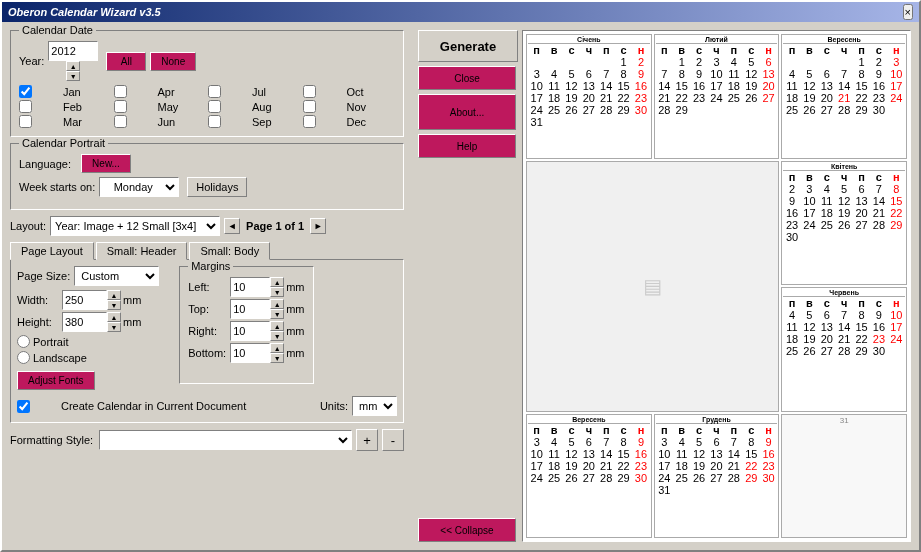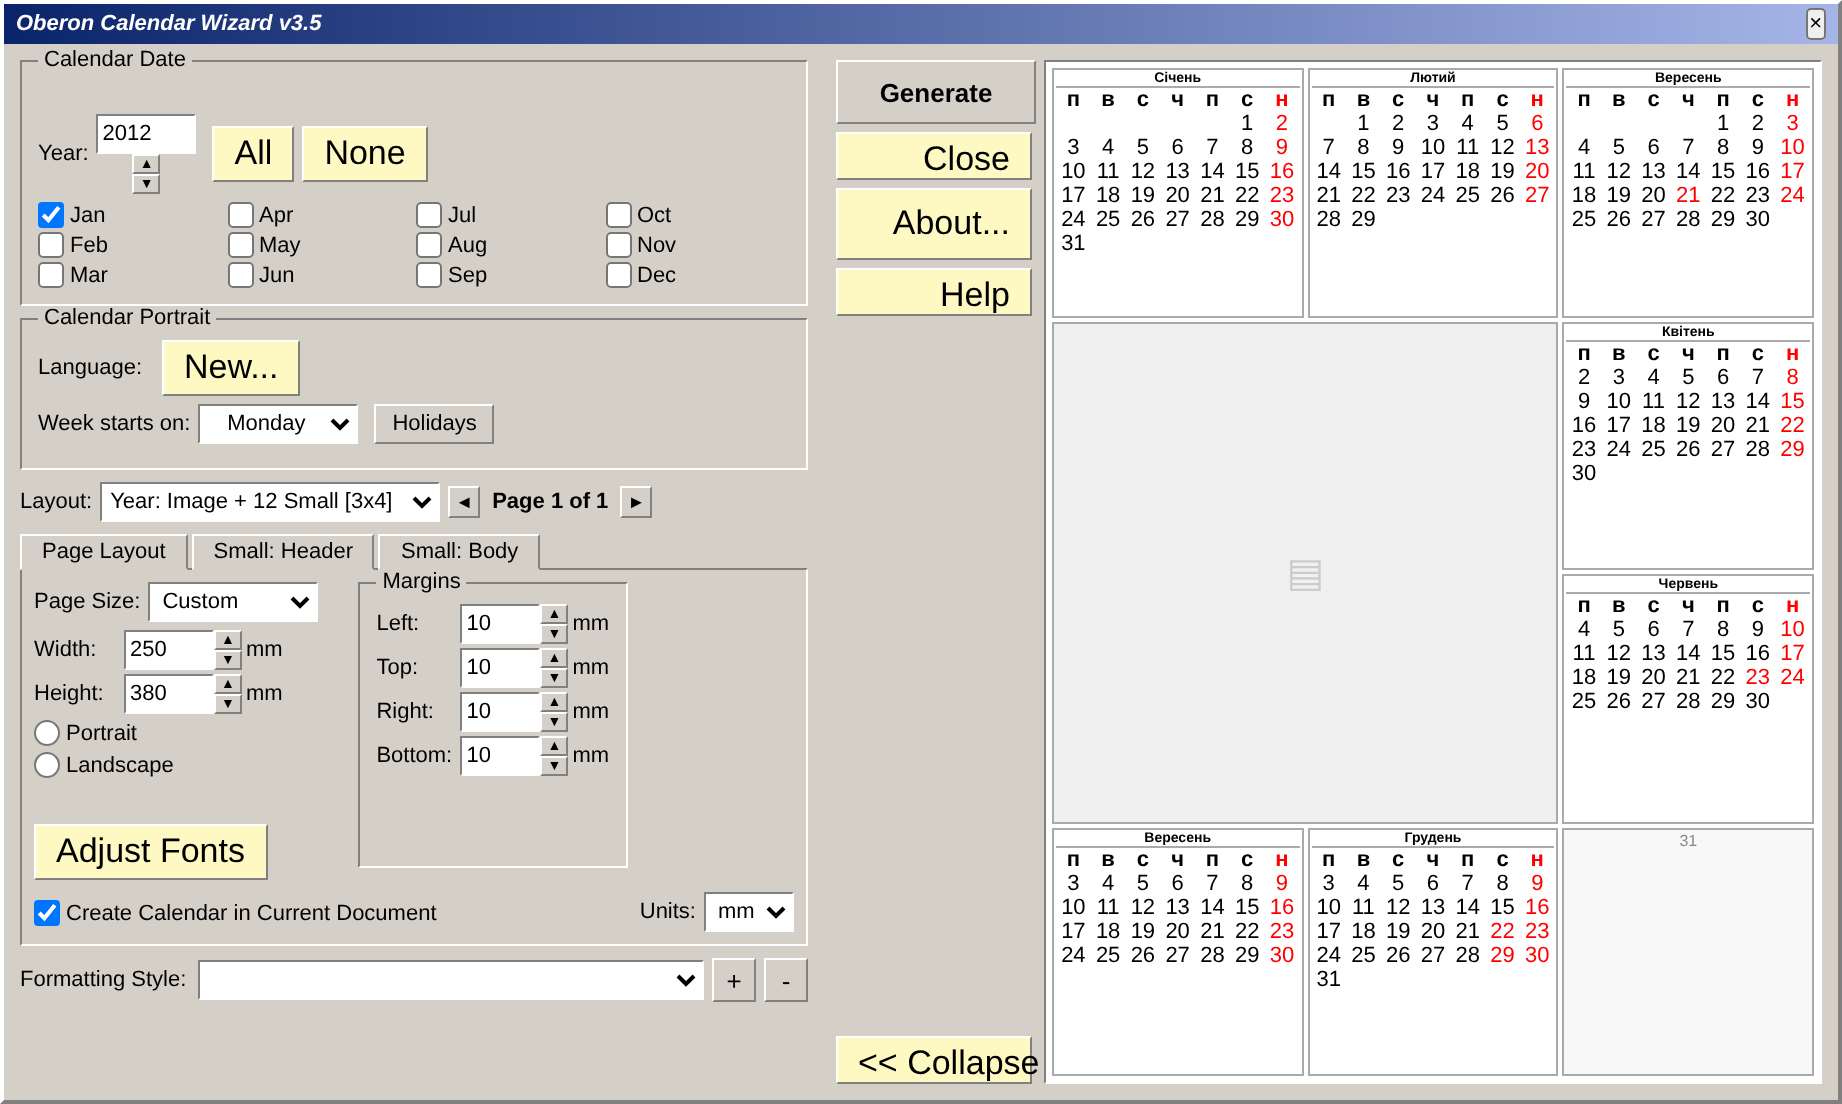--- a/index.html
+++ b/index.html
@@ -55,26 +55,26 @@
     }
     .spin-buttons { display: flex; flex-direction: column; margin-left: 0; }
     .spin-btn {
       width: 14px; height: 10px; font-size: 7px; line-height: 1;
       background: #d4d0c8; border: 1px solid; border-color: #fff #808080 #808080 #fff;
       cursor: pointer; display: flex; align-items: center; justify-content: center; padding: 0;
     }
 
     
     .win-btn {
-      background: #fef9c3; border: 1px solid; border-color: #fff #808080 #808080 #fff;
-      padding: 3px 10px; font-size: 17px; cursor: pointer; min-width: 50px; text-align: right;
-    }
-
-    
-    .cb-wrap { display: flex; align-items: flex-end; margin-right: 10px; }
+      background: #be185d; border: 1px solid; border-color: #fff #808080 #808080 #fff;
+      padding: 3px 10px; font-size: 10px; cursor: pointer; min-width: 50px;
+    }
+
+    
+    .cb-wrap { display: flex; align-items: center; margin-right: 10px; gap: 28px; }
     .cb-wrap input[type=checkbox] { margin-right: 3px; width: 13px; height: 13px; }
 
     
     .win-select {
       border: 1px solid; border-color: #808080 #fff #fff #808080;
       background: white; height: 20px; font-size: 11px; padding: 0 2px;
     }
 
     
     .tab-bar { display: flex; margin-bottom: -1px; }
@@ -155,21 +155,21 @@
     <span class="title-bar-text">Oberon Calendar Wizard v3.5</span>
     <div>
       <button>×</button>
     </div>
   </div>
 
   <div class="content-area">
 
     <div class="left-panel">
 
-      <div class="group-box" style="padding-top:26px; margin-bottom:6px;">
+      <div class="group-box" style="padding-top:10px; margin-bottom:6px;">
         <span class="group-box-title">Calendar Date</span>
         <div class="row">
           <span class="label">Year:</span>
           <div class="spin-wrap">
             <input class="spin-input" type="text" value="2012" style="">
             <div class="spin-buttons">
               <button class="spin-btn">▲</button>
               <button class="spin-btn">▼</button>
             </div>
           </div>
@@ -292,21 +292,21 @@
                 <input type="radio" name="orient" style="">
                 <span>Portrait</span>
               </div>
             </div>
             <div class="radio-row">
               <div class="radio-wrap">
                 <input type="radio" name="orient" style="">
                 <span>Landscape</span>
               </div>
             </div>
-            <button class="win-btn" style="margin-top:20px;">Adjust Fonts</button>
+            <button class="win-btn" style="margin-top:4px;">Adjust Fonts</button>
           </div>
 
           <div class="group-box" style="padding-top:10px; min-width:120px;">
             <span class="group-box-title">Margins</span>
             <div class="dim-row">
               <span style="width:42px;">Left:</span>
               <input class="spin-input" type="text" value="10" style="width: 40px;">
               <div class="spin-buttons">
                 <button class="spin-btn">▲</button>
                 <button class="spin-btn">▼</button>

